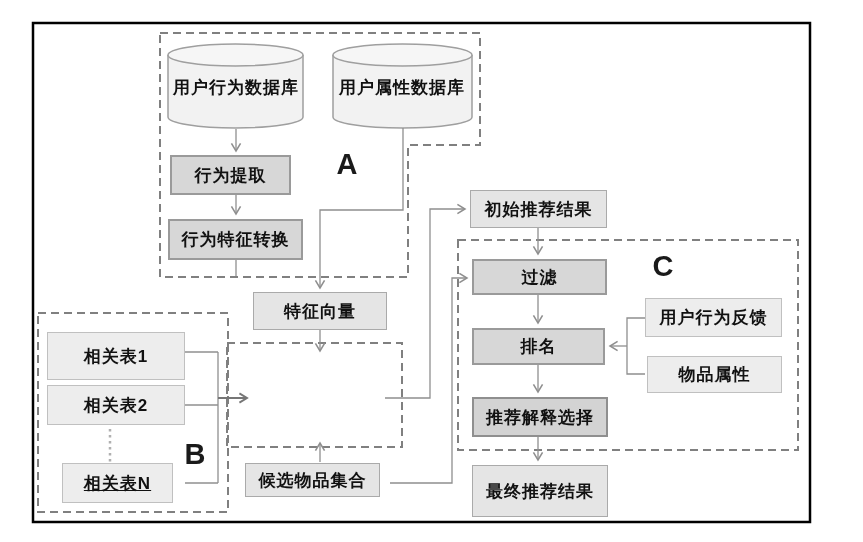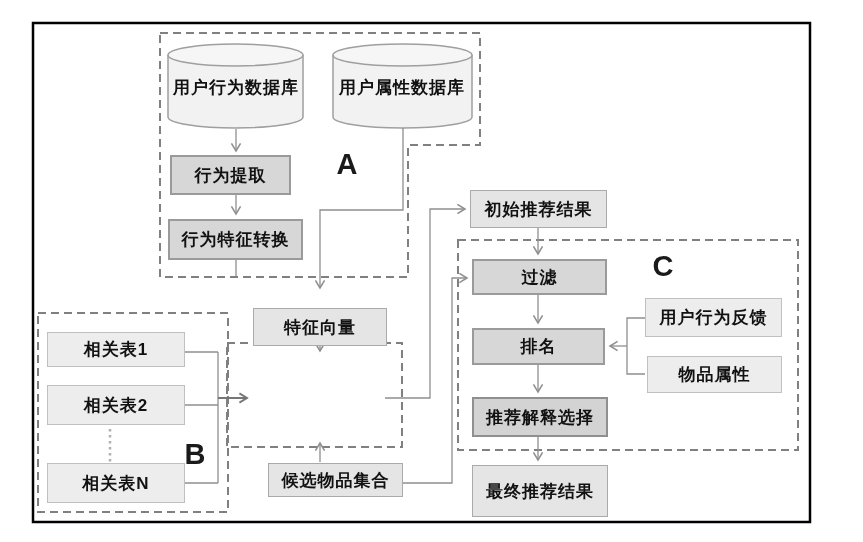--- a/index.html
+++ b/index.html
@@ -83,26 +83,26 @@
 
     <path d="M110,429 V463" fill="none" stroke="#b0b0b0" stroke-width="2.5" stroke-dasharray="2.5,3.5"></path>
   </svg>
 
   <div class="node dblabel" style="left:172px;top:48px;width:128px;height:78px;">用户行为数据库</div>
   <div class="node dblabel" style="left:335px;top:48px;width:134px;height:78px;">用户属性数据库</div>
 
   <div class="node process" style="left:170px;top:155px;width:121px;height:40px;">行为提取</div>
   <div class="node process" style="left:168px;top:219px;width:135px;height:41px;">行为特征转换</div>
 
-  <div class="node mid" style="left:253px;top:308px;width:134px;height:38px;">特征向量</div>
-  <div class="node mid" style="left:268px;top:463px;width:135px;height:34px;">候选物品集合</div>
+  <div class="node mid" style="left:253px;top:292px;width:134px;height:38px;">特征向量</div>
+  <div class="node mid" style="left:245px;top:463px;width:135px;height:34px;">候选物品集合</div>
 
-  <div class="node light" style="left:47px;top:332px;width:138px;height:35px;">相关表1</div>
+  <div class="node light" style="left:47px;top:332px;width:138px;height:48px;">相关表1</div>
   <div class="node light" style="left:47px;top:385px;width:138px;height:40px;">相关表2</div>
-  <div class="node light" style="left:47px;top:463px;width:138px;height:40px;">相关表N</div>
+  <div class="node light" style="left:62px;top:463px;width:111px;height:40px;text-decoration:underline;">相关表N</div>
 
   <div class="node mid" style="left:470px;top:190px;width:137px;height:38px;">初始推荐结果</div>
   <div class="node process" style="left:472px;top:259px;width:135px;height:36px;">过滤</div>
   <div class="node process" style="left:472px;top:328px;width:133px;height:37px;">排名</div>
   <div class="node light" style="left:645px;top:298px;width:137px;height:39px;">用户行为反馈</div>
   <div class="node light" style="left:647px;top:356px;width:135px;height:37px;">物品属性</div>
   <div class="node process-dark" style="left:472px;top:397px;width:136px;height:40px;">推荐解释选择</div>
   <div class="node mid" style="left:472px;top:465px;width:136px;height:52px;">最终推荐结果</div>
 
   <div class="group-label" style="left:326px;top:148px;">A</div>

